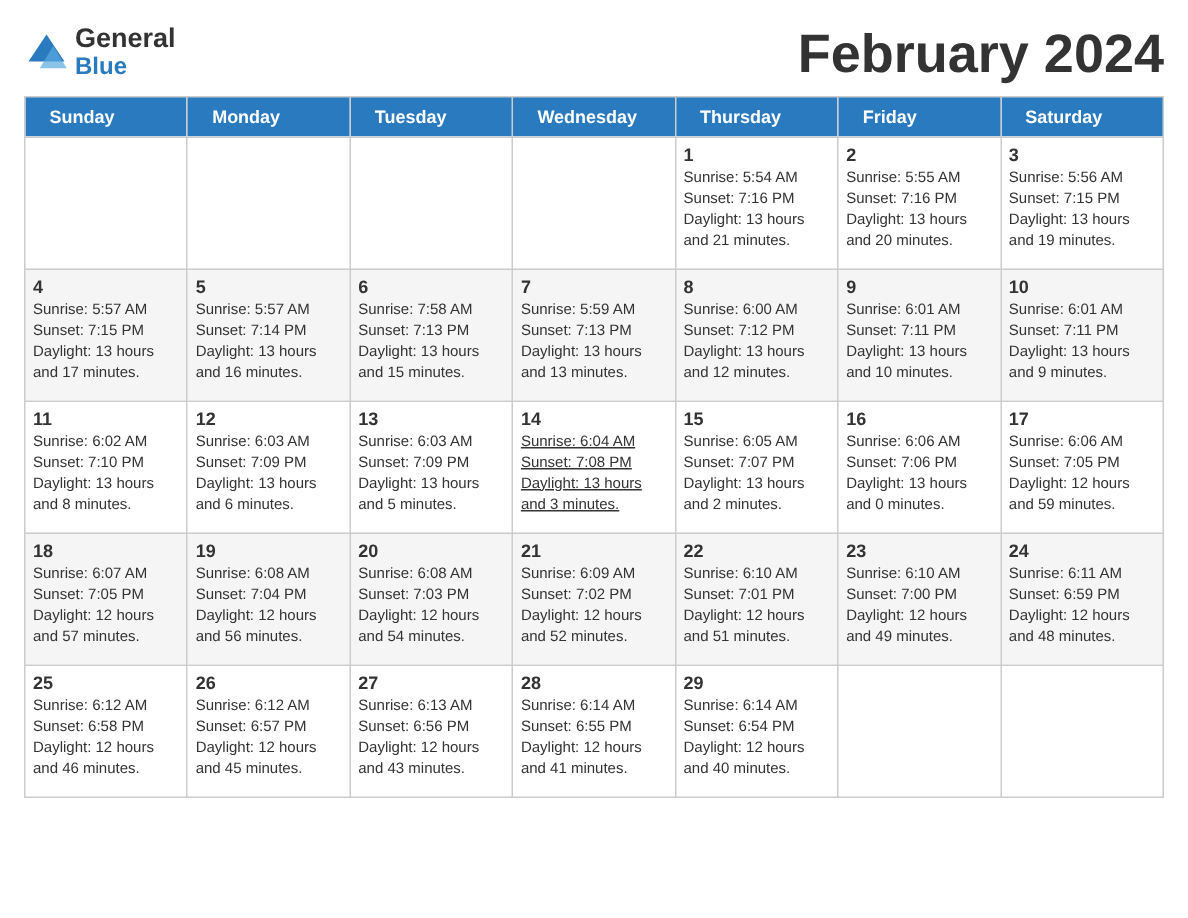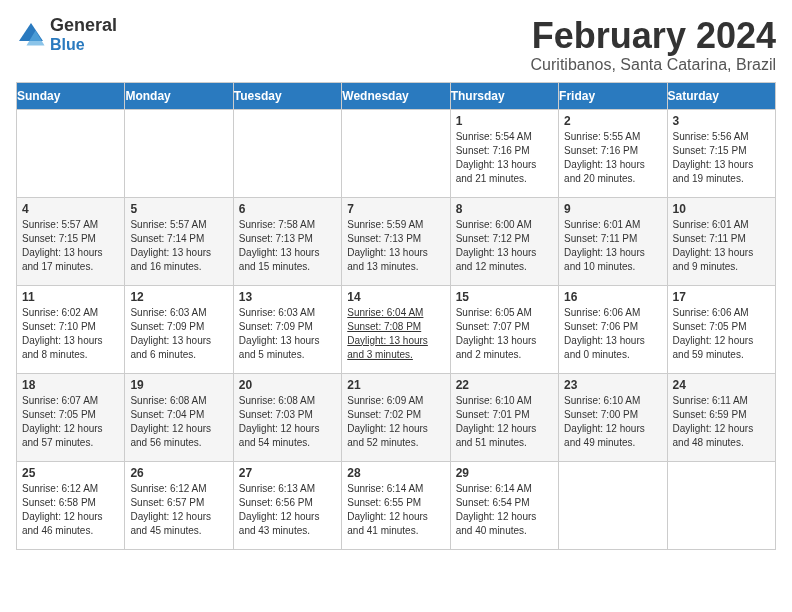--- a/index.html
+++ b/index.html
@@ -56,21 +56,21 @@
     table {
       width: 100%;
       border-collapse: collapse;
       table-layout: fixed;
     }
     thead tr th {
       background-color: #2a7abf;
       color: #fff;
       font-size: 12px;
       font-weight: bold;
-      padding: 6px 0;
+      padding: 6px 16px;
       text-align: left;
       border: 1px solid #ccc;
     }
     tbody tr td {
       vertical-align: top;
       padding: 4px 5px;
       border: 1px solid #ccc;
       font-size: 10.5px;
       color: #333;
       height: 88px;
@@ -103,21 +103,20 @@
       <polygon points="20,4 36,28 4,28" fill="#2a7abf"></polygon>
       <polygon points="26,14 38,34 14,34" fill="#5aabdf" opacity="0.7"></polygon>
     </svg>
     <div class="logo-text">
       <span class="logo-general">General</span>
       <span class="logo-blue">Blue</span>
     </div>
   </div>
   <div class="title-area">
     <div class="month-title">February 2024</div>
-    <div class="location-title">Curitibanos, Santa Catarina, Brazil</div>
   </div>
 </div>
 
 <table>
   <thead>
     <tr>
     <th>Sunday</th>
         <th>Monday</th>
         <th>Tuesday</th>
         <th>Wednesday</th>

